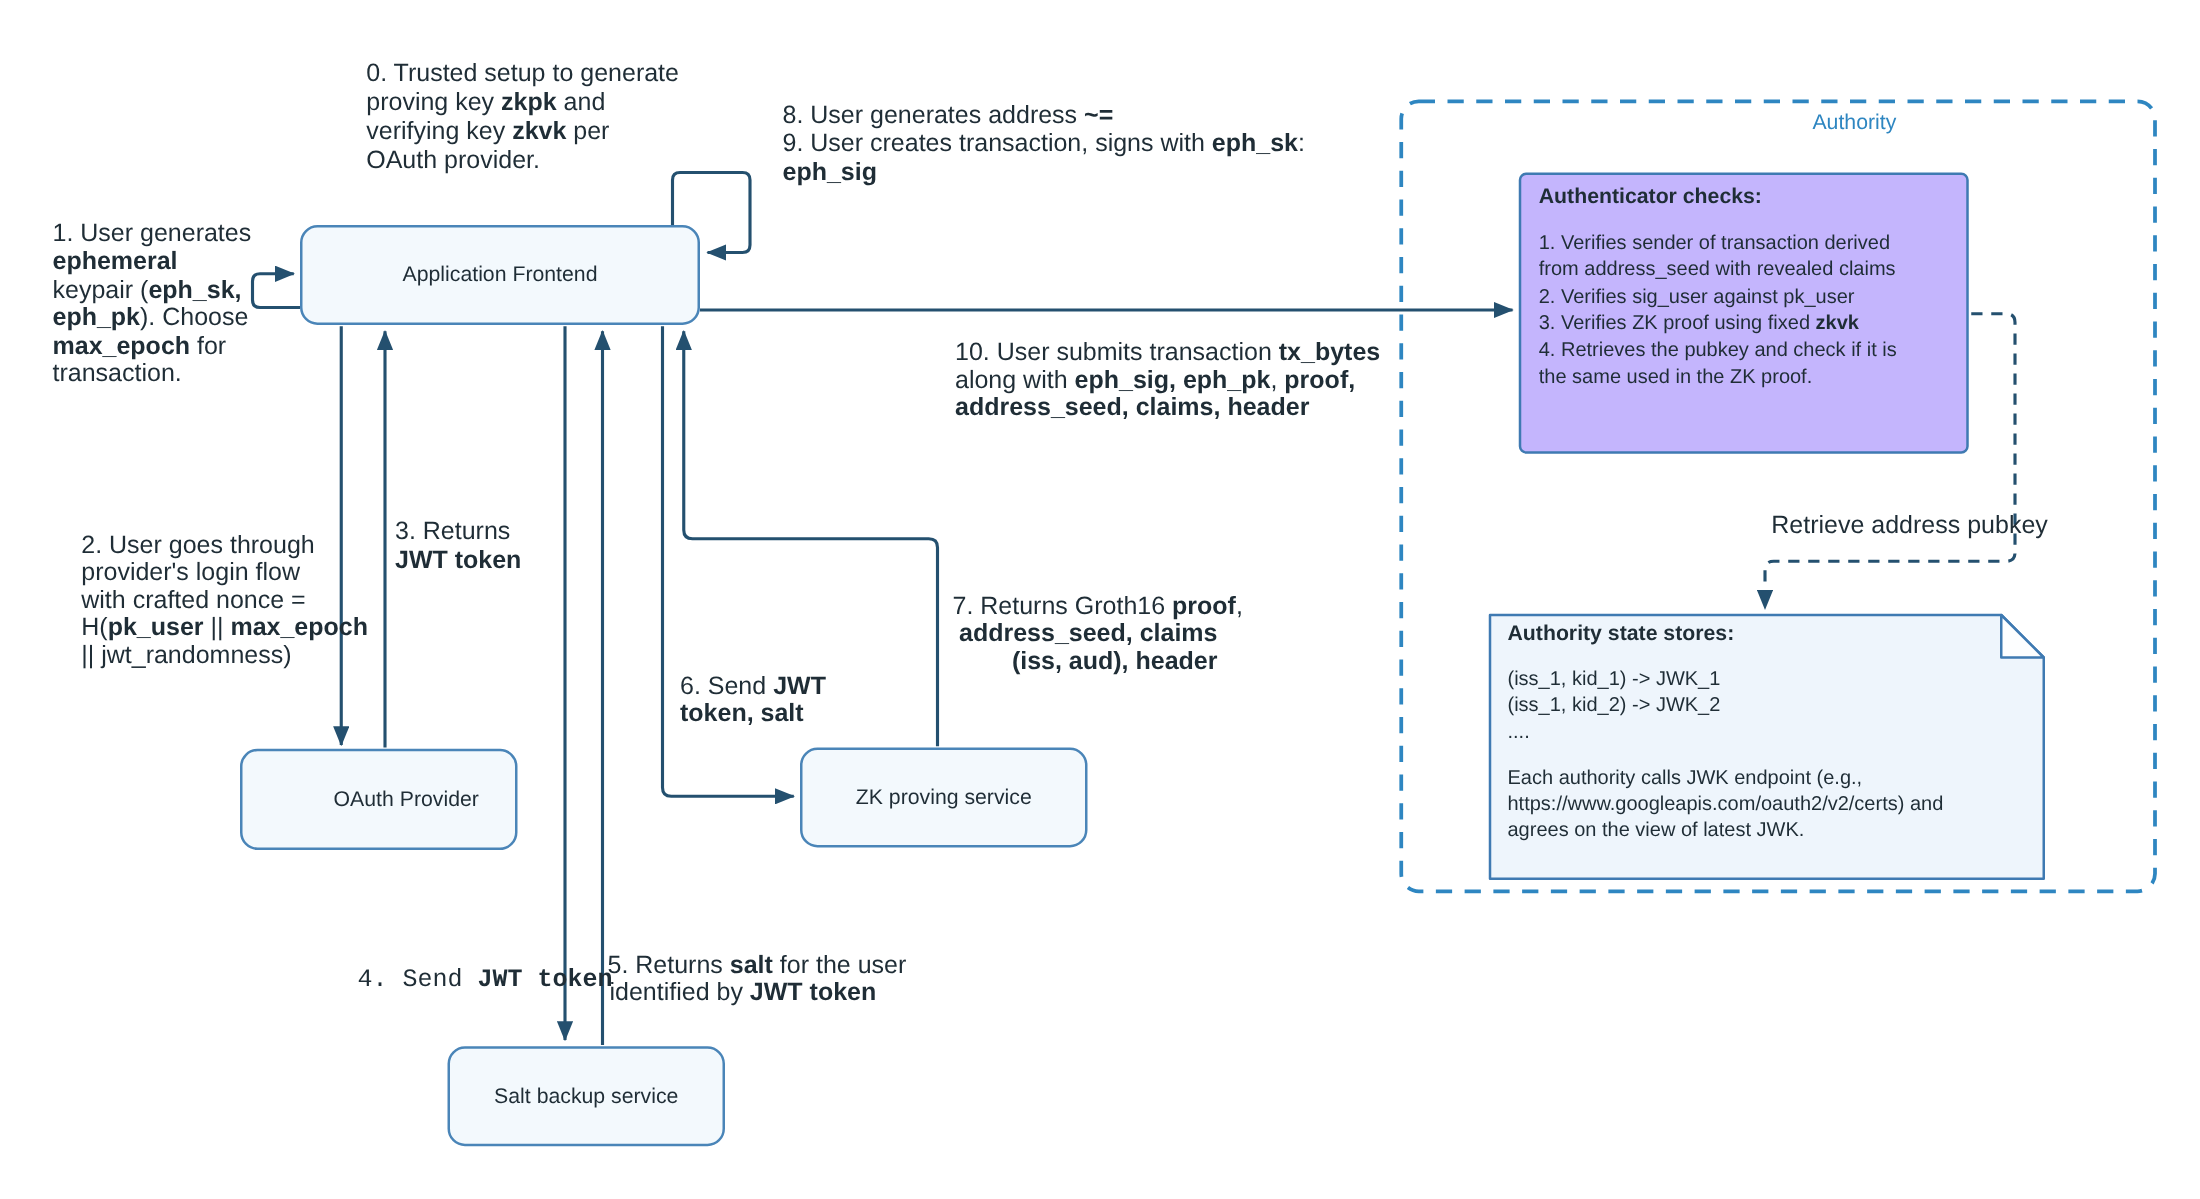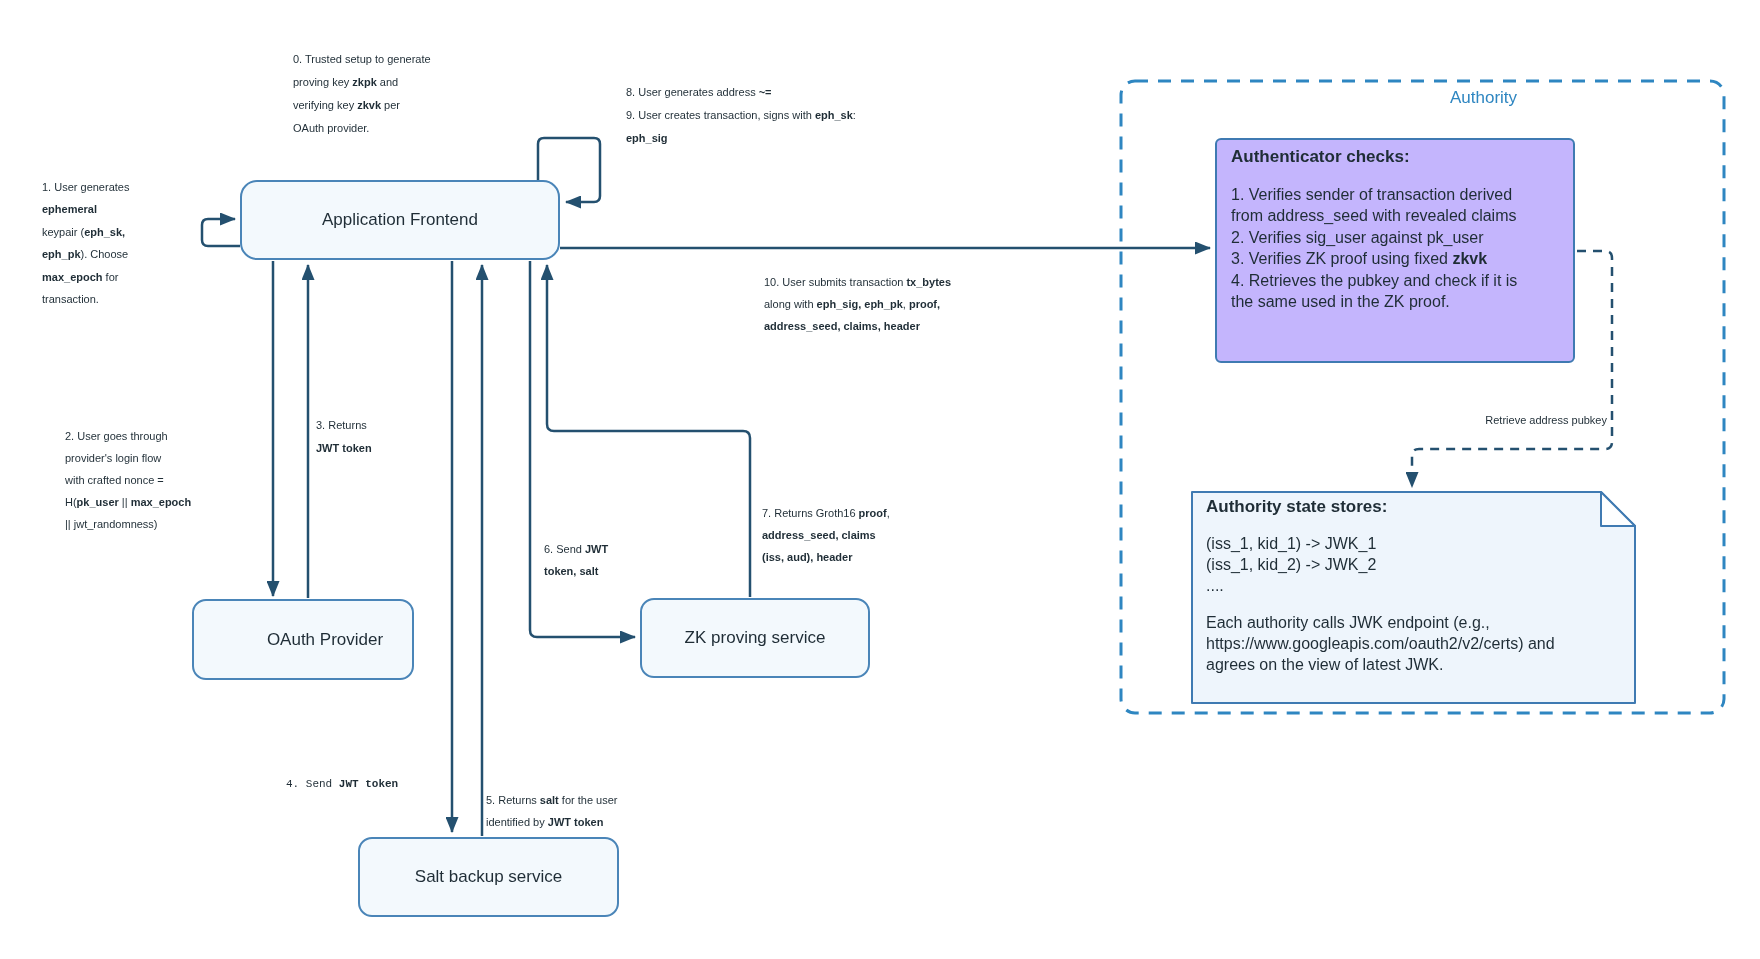--- a/index.html
+++ b/index.html
@@ -17,23 +17,23 @@
   .panel{
     position:absolute;box-sizing:border-box;
     border:2px solid #3f7ab2;border-radius:6px;background:#c4b5fd;
     font-size:16px;padding:6px 14px;line-height:21.5px;
   }
   .panel .title,.note-text .title{font-weight:bold;font-size:17px;}
   .note-text{
     position:absolute;box-sizing:border-box;background:transparent;
     font-size:16px;padding:4px 14px;line-height:21px;
   }
-  .ann{position:absolute;font-size:11px;line-height:23px;white-space:nowrap;}
+  .ann{position:absolute;font-size:20px;line-height:23px;white-space:nowrap;}
   .ann .line{min-height:1em;}
-  .center{text-align:left;margin-top:28px;}
+  .center{text-align:right;}
   .authority-label{
     position:absolute;left:1182px;top:88px;width:603px;text-align:center;
     color:#2e86c1;font-size:17px;
   }
   .line{min-height:1em;}
 </style>
 </head>
 <body>
 
 <div id="canvas">
@@ -64,33 +64,33 @@
 
     <path d="M 530 261 V 630 Q 530 637 537 637 H 635" fill="none" stroke="#24506f" stroke-width="2.5" marker-end="url(#arrow)"></path>
 
     <path d="M 750 597 V 438 Q 750 431 743 431 H 554 Q 547 431 547 424 V 265" fill="none" stroke="#24506f" stroke-width="2.5" marker-end="url(#arrow)"></path>
 
     <path d="M 560 248 H 1210" fill="none" stroke="#24506f" stroke-width="2.5" marker-end="url(#arrow)"></path>
 
     <path d="M 1577 251 H 1605 Q 1612 251 1612 258 V 442 Q 1612 449 1605 449 H 1419 Q 1412 449 1412 456 V 487" fill="none" stroke="#24506f" stroke-width="2.5" stroke-dasharray="9 7" marker-end="url(#arrow)"></path>
   </svg>
 
-  <div class="node" style="left:240px;top:180px;width:320px;height:80px;border-radius:17px;">
+  <div class="node" style="left:240px;top:180px;width:320px;height:80px;">
     <span>Application Frontend</span>
   </div>
 
   <div class="node" style="left:192px;top:599px;width:222px;height:81px;padding-left:44px;">
     <span>OAuth Provider</span>
   </div>
 
   <div class="node" style="left:640px;top:598px;width:230px;height:80px;">
     <span>ZK proving service</span>
   </div>
 
-  <div class="node" style="left:358px;top:837px;width:261px;height:80px;">
+  <div class="node" style="left:358px;top:837px;width:222px;height:80px;">
     <span>Salt backup service</span>
   </div>
 
   <div class="authority-label">Authority</div>
 
   <div class="panel" style="left:1215px;top:138px;width:360px;height:225px;">
     <div class="title">Authenticator checks:</div>
     <div>
         <div class="line"></div>
         <div class="line"><span>1. Verifies sender of transaction derived</span></div>

